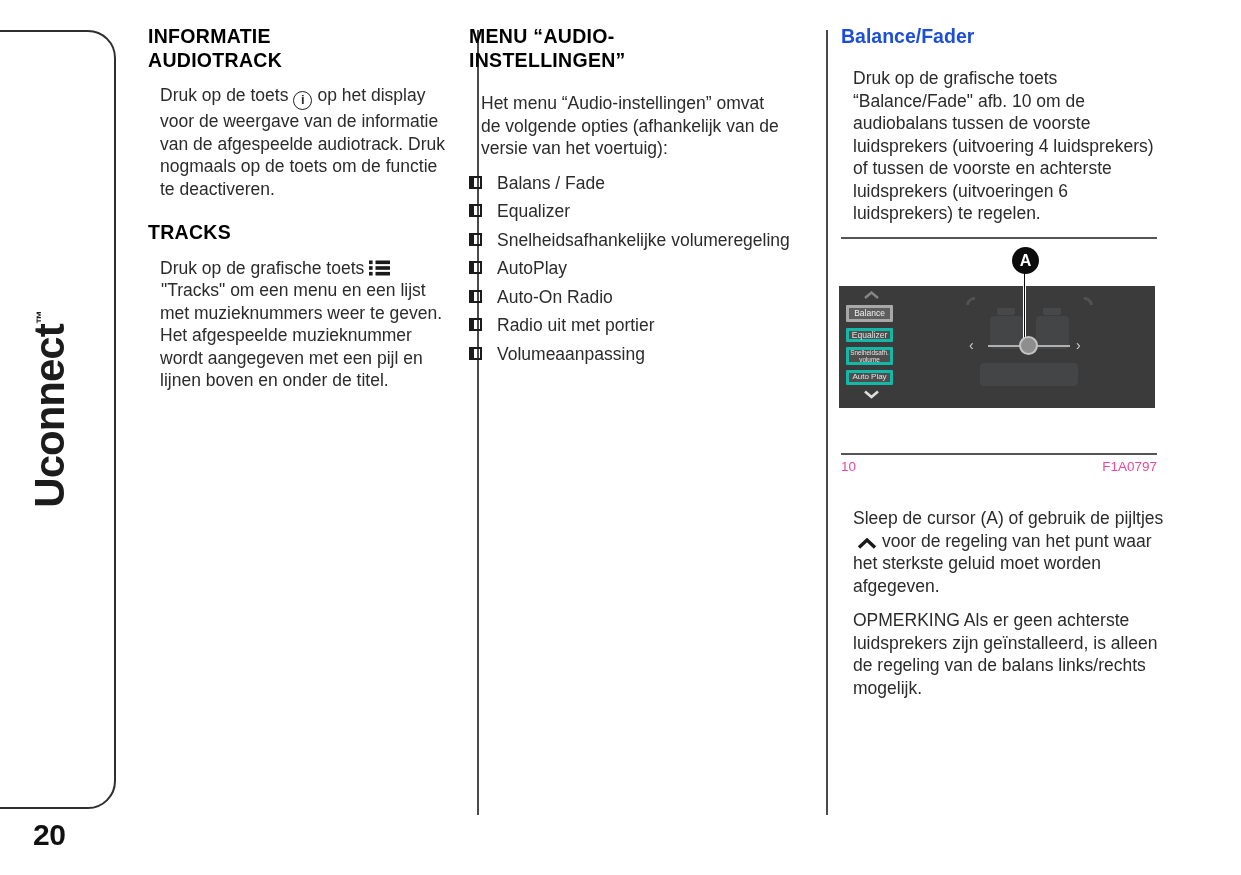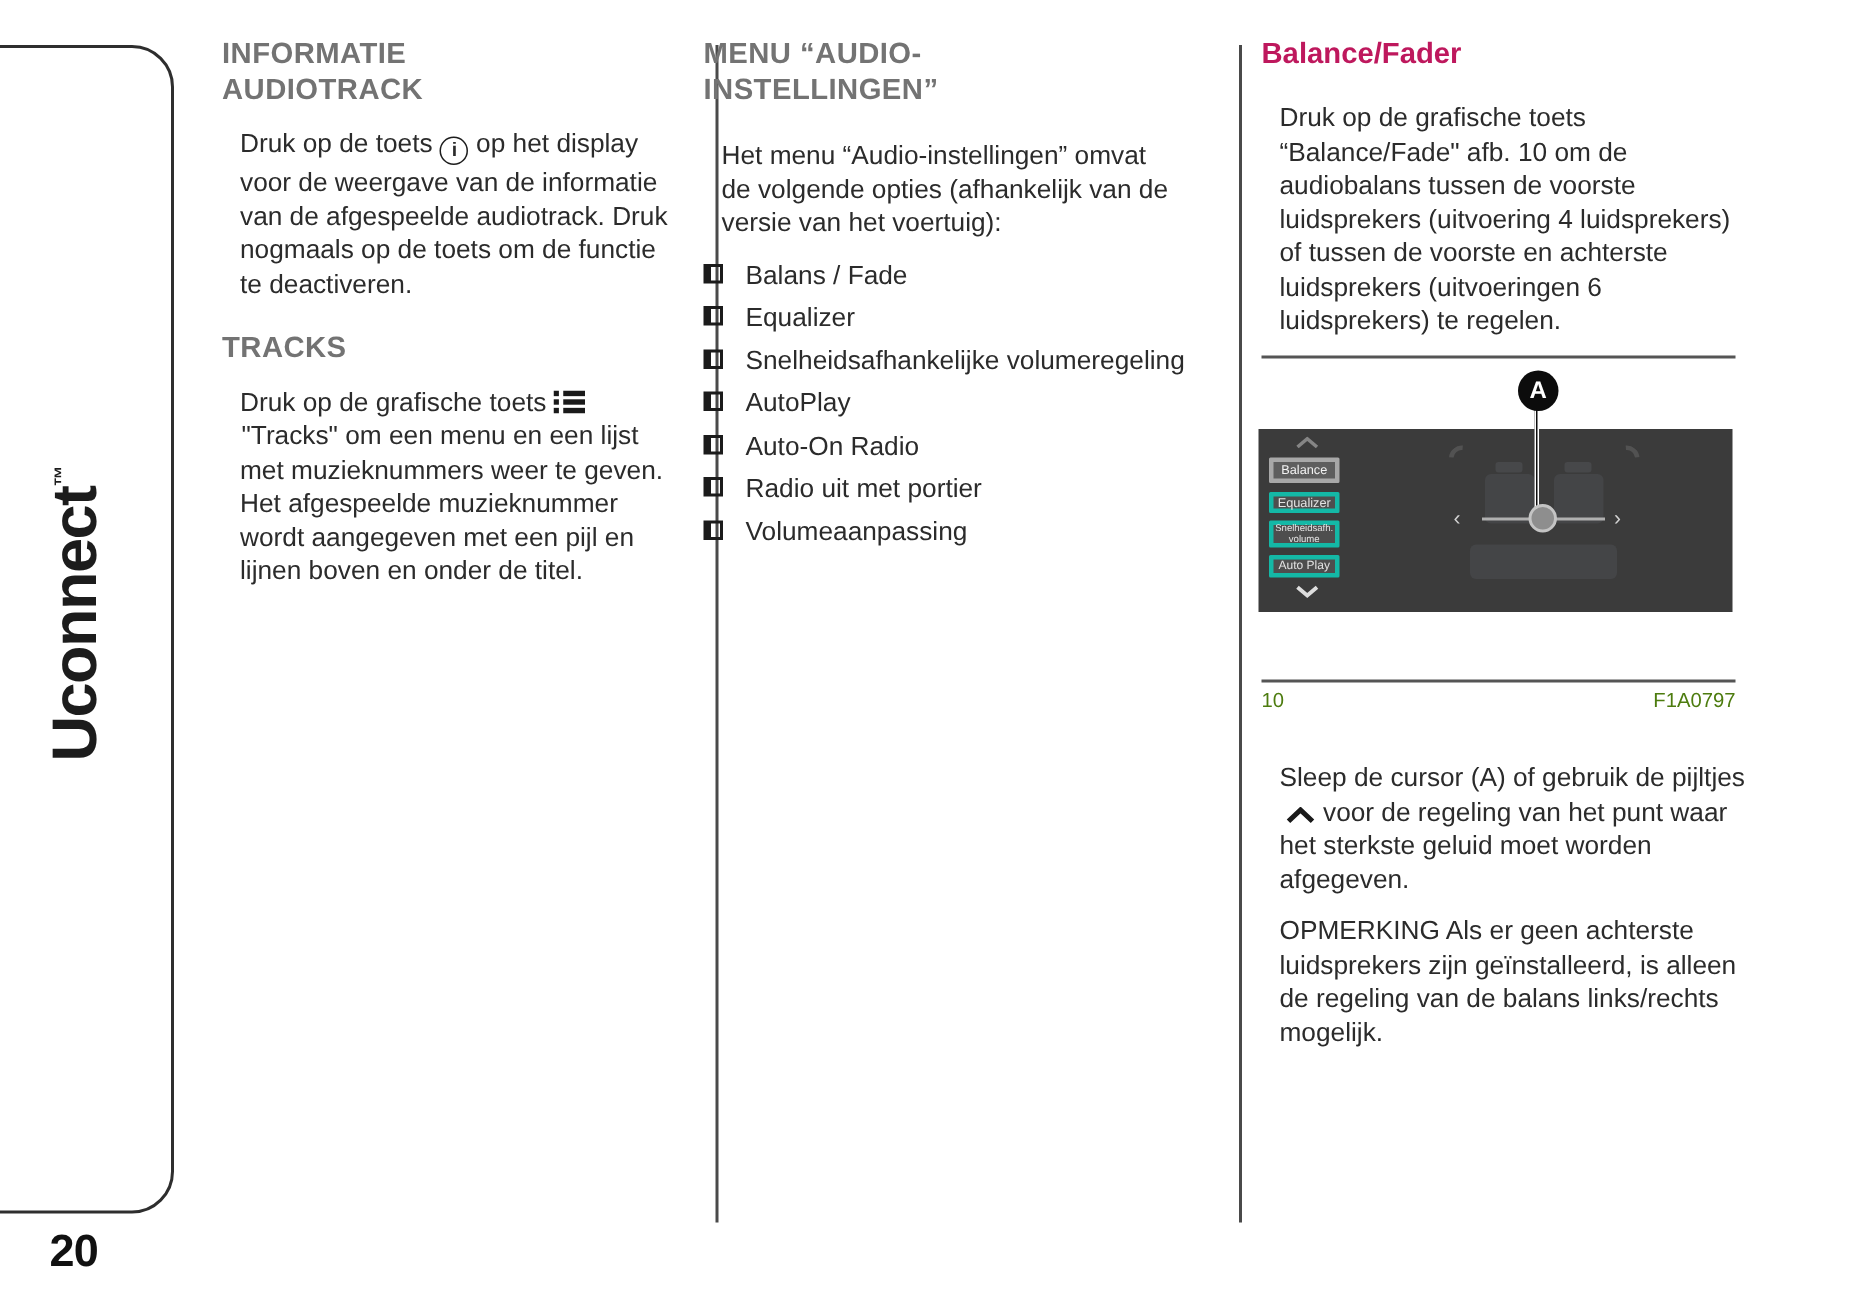--- a/index.html
+++ b/index.html
@@ -17,24 +17,24 @@
   .page-num { position:absolute; left:33px; top:818px; font-size:30px; font-weight:bold;
     color:#111; letter-spacing:-.5px; }
 
   
   .divider { position:absolute; top:30px; height:785px; width:1.5px; background:#4a4a4a; }
   .col { position:absolute; top:25px; font-size:17.5px; line-height:22.5px; }
   #col1 { left:148px; width:316px; }
   #col2 { left:469px; width:322px; }
   #col3 { left:841px; width:316px; height:790px; }
 
-  h2 { font-size:19.5px; line-height:23.5px; font-weight:bold; color:#737373;
+  h2 { font-size:19.5px; line-height:23.5px; font-weight:bold; color:#000000;
     letter-spacing:.3px; margin:0 0 9px 0; }
   h2.mt { margin-top:21px; }
-  h3 { font-size:19.5px; line-height:23px; font-weight:bold; color:#be185d; margin:0; }
+  h3 { font-size:19.5px; line-height:23px; font-weight:bold; color:#1d4ed8; margin:0; }
   p { margin:12px; }
 
   
   .i-circle { display:inline-block; width:19px; height:19px; border:1.8px solid #1d1d1d;
     border-radius:50%; text-align:center; font-size:13px; line-height:16px; font-weight:bold;
     vertical-align:-3px; margin:0 4px; }
   .svg-inline { vertical-align:-2px; margin:0 4px; }
 
   
   ul.opts { list-style:none; margin-top:10px; }
@@ -61,21 +61,21 @@
   .seat { position:absolute; background:#444547; border-radius:4px; }
   .headrest { position:absolute; background:#47484a; border-radius:2px; }
   .fan { position:absolute; width:17px; height:17px; border:3px solid transparent;
     border-top-color:#525252; border-radius:50%; }
   .bal-line { position:absolute; top:59px; height:1.5px; background:#b0b0b0; }
   .knob { position:absolute; left:180px; top:50px; width:19px; height:19px;
     border-radius:50%; background:#8e8e8e; border:2px solid #c4c4c4; z-index:6; }
   .arrow { position:absolute; top:50px; font-size:14px; line-height:19px; color:#d2d2d2; }
 
   .caption { position:absolute; left:0; top:431px; width:316px; display:flex;
-    justify-content:space-between; font-size:13.5px; color:#4d7c0f; }
+    justify-content:space-between; font-size:13.5px; color:#ec4899; }
 </style>
 </head>
 <body>
 
 <div class="side-tab"></div>
 <div class="tab-label"><span>Uconnect</span><sup>™</sup></div>
 <div class="page-num">20</div>
 
 <div class="divider" style="left:477px"></div>
 <div class="divider" style="left:826px"></div>

